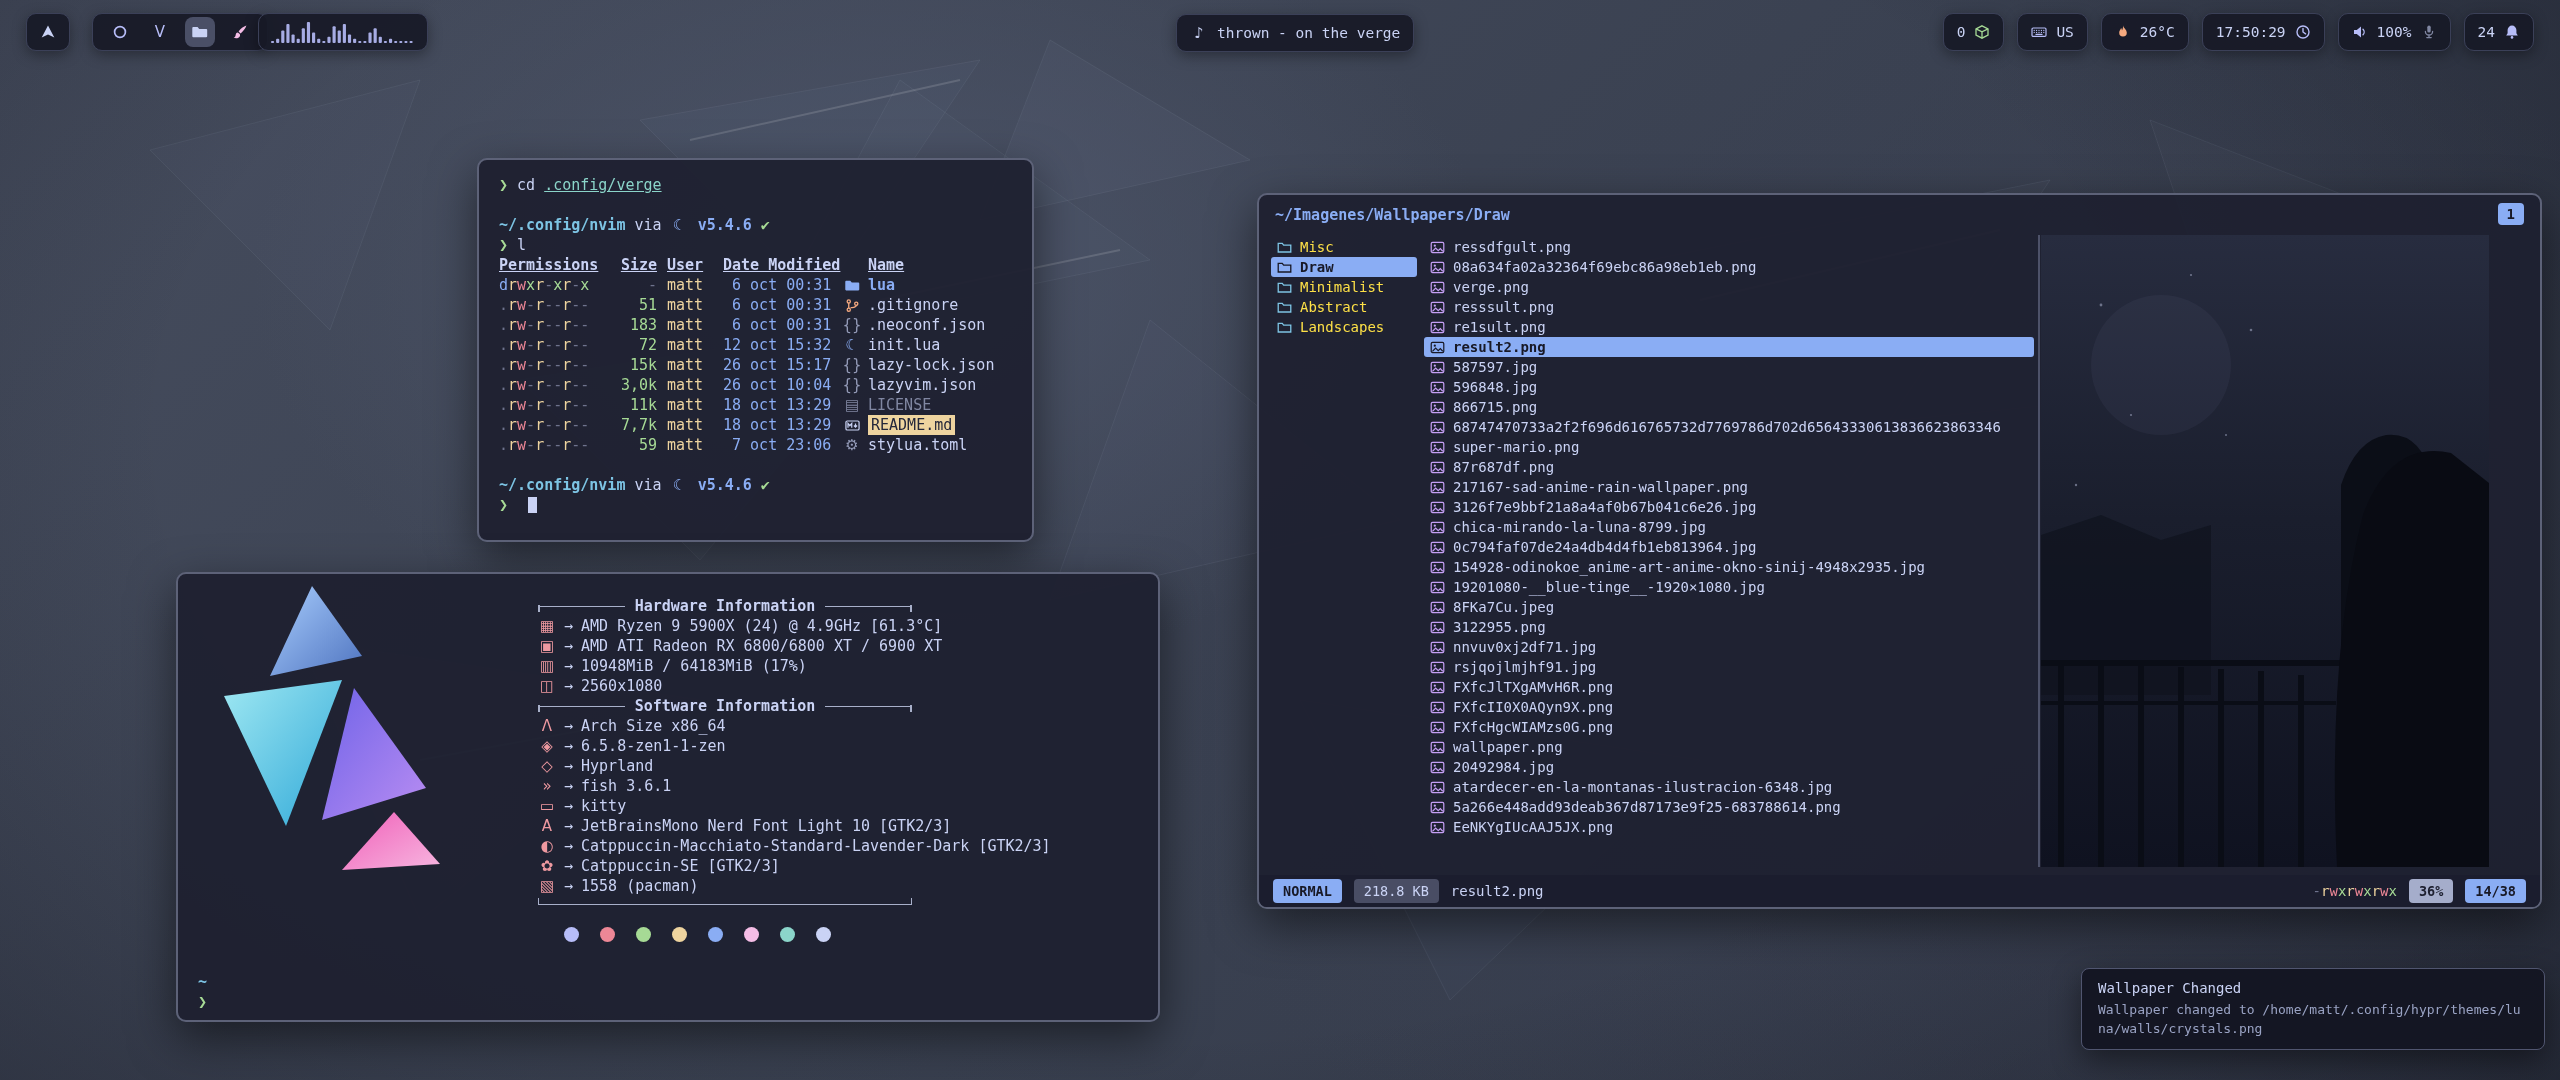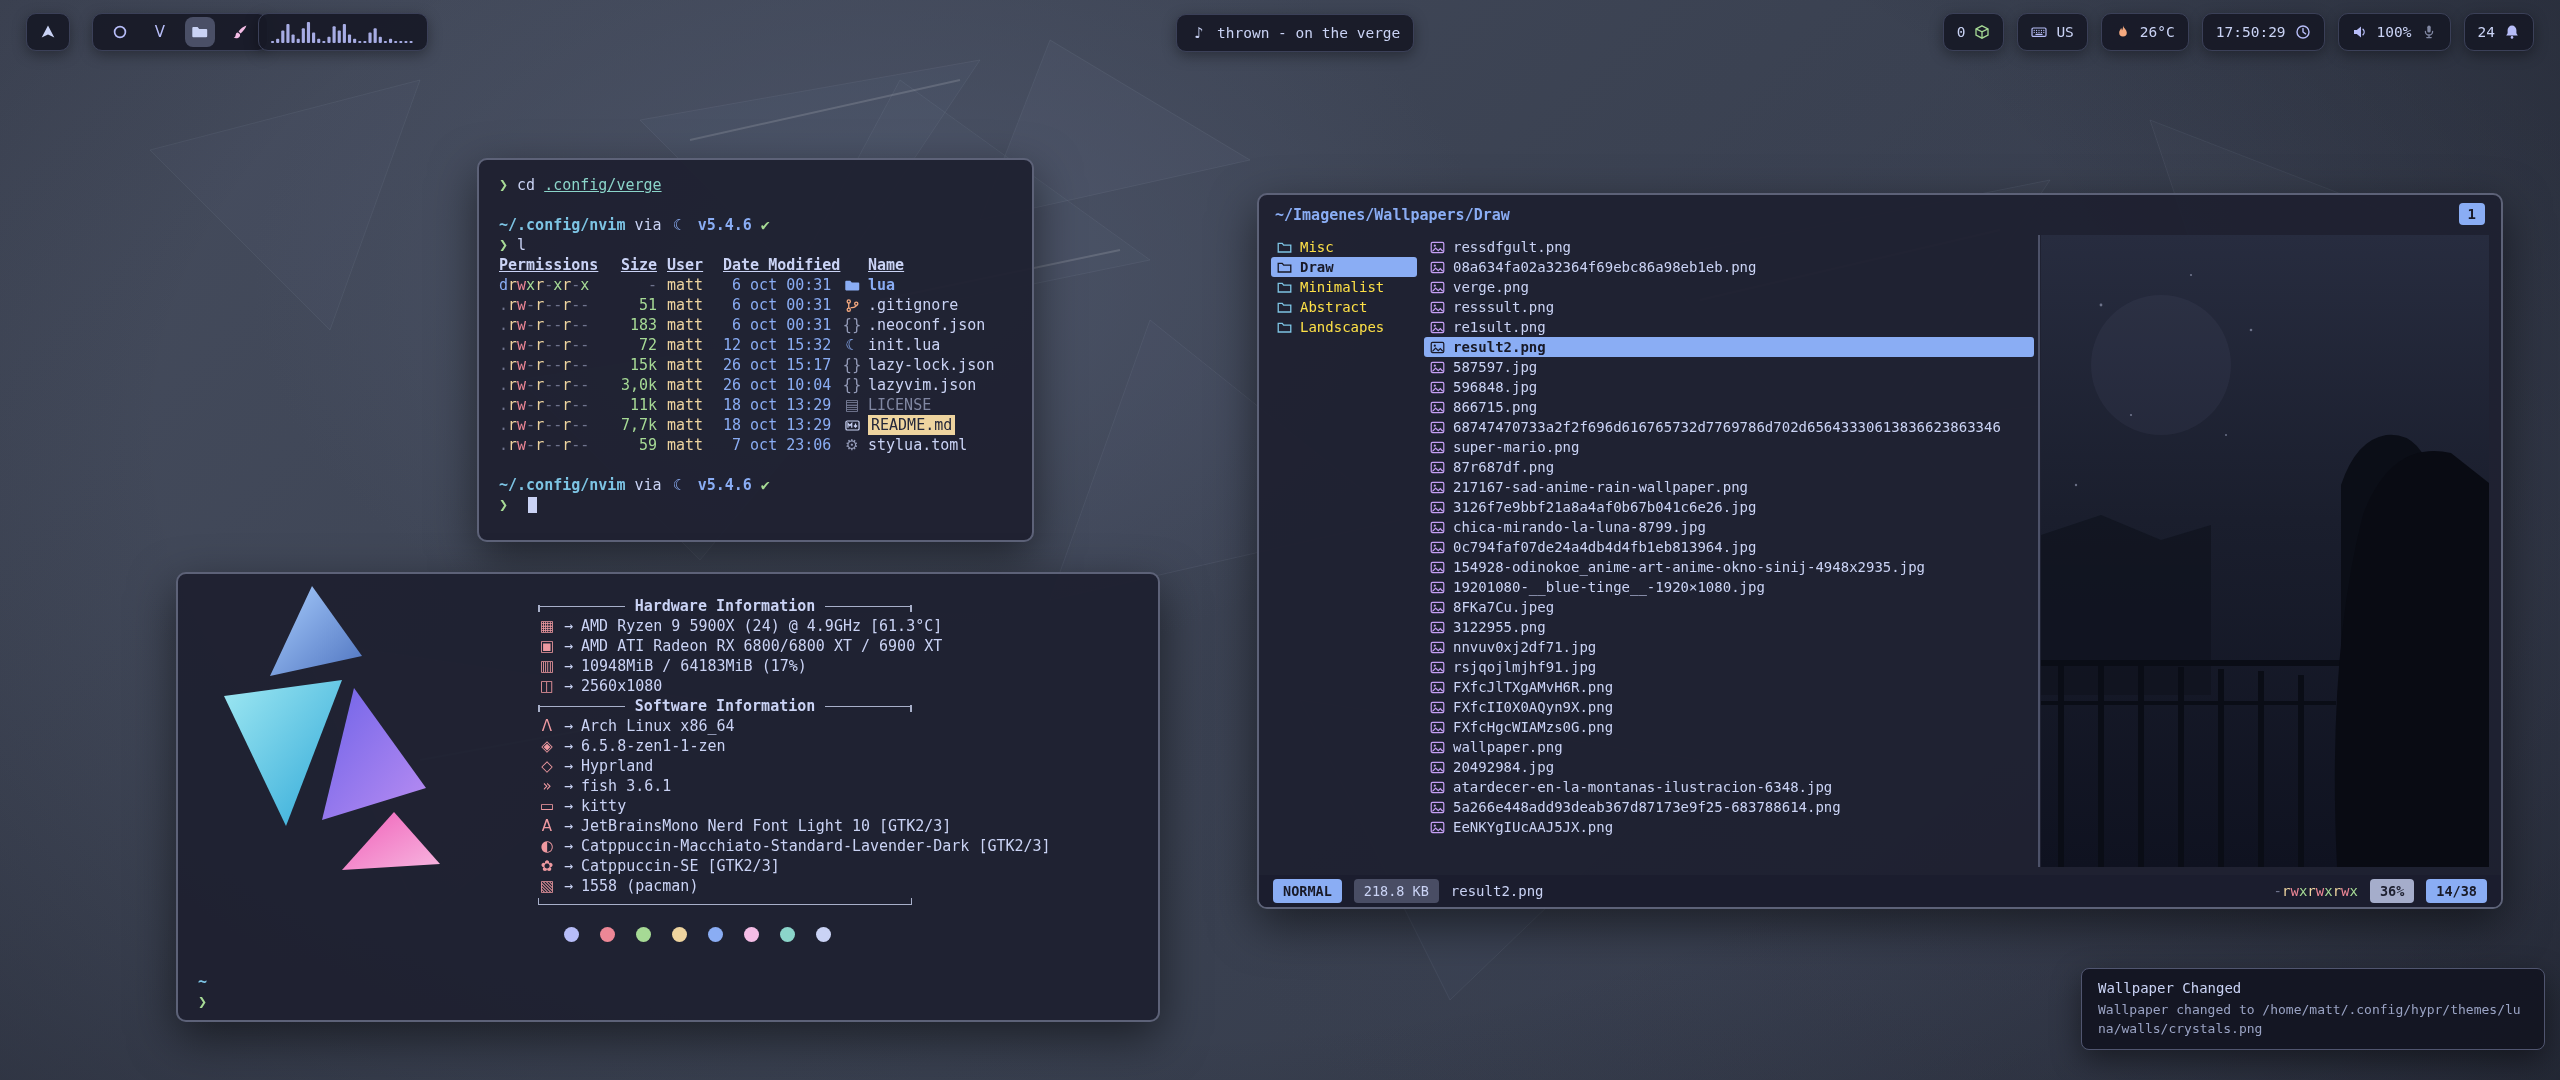--- a/index.html
+++ b/index.html
@@ -73,21 +73,21 @@
   .frow .ic{width:18px;}
   .farrow{color:#cad3f5;}
   .ftext{color:#cad3f5;}
   .fclose{width:374px;height:7px;border:1.6px solid #a8b0ca;border-top:none;margin-top:2px;box-sizing:border-box;}
   .dots{display:flex;gap:21px;margin:22px 0 0 26px;}
   .dot{width:15px;height:15px;border-radius:50%;display:inline-block;}
   .fprompt{position:absolute;left:20px;font-size:15px;}
   .ptilde{color:#7dc4e4;font-weight:bold;}
 
   
-  .fm{font-size:14px;line-height:20px;}
+  .fm{font-size:14px;line-height:20px;padding-left:39px;}
   .fm-path{position:absolute;left:16px;top:10px;color:#8aadf4;font-weight:bold;font-size:15px;}
   .fm-tab{position:absolute;right:16px;top:8px;background:#8aadf4;color:#181926;font-weight:bold;
           padding:1px 9px;border-radius:4px;font-size:14px;}
   .fm-dirs{position:absolute;left:12px;top:42px;width:146px;}
   .fm-files{position:absolute;left:165px;top:42px;width:610px;height:604px;overflow:hidden;}
   .fmrow{display:flex;align-items:center;height:20px;gap:8px;padding:0 6px;color:#cad3f5;white-space:pre;overflow:hidden;border-radius:3px;}
   .dirrow{color:#fde047;}
   .fmrow.sel{background:#8aadf4;color:#181926;font-weight:bold;}
   .fm .ic svg{width:15px;height:15px;}
   .fm-div{position:absolute;left:779px;top:40px;height:632px;width:1.5px;background:#4d5269;}
@@ -332,21 +332,21 @@
         </div>
         <div class="frow"><span class="ic tg" style="color: rgb(238, 153, 160);">▦</span><span class="farrow">→</span><span class="ftext">AMD Ryzen 9 5900X (24) @ 4.9GHz [61.3°C]</span></div>
         <div class="frow"><span class="ic tg" style="color: rgb(238, 153, 160);">▣</span><span class="farrow">→</span><span class="ftext">AMD ATI Radeon RX 6800/6800 XT / 6900 XT</span></div>
         <div class="frow"><span class="ic tg" style="color: rgb(238, 153, 160);">▥</span><span class="farrow">→</span><span class="ftext">10948MiB / 64183MiB (17%)</span></div>
         <div class="frow"><span class="ic tg" style="color: rgb(238, 153, 160);">◫</span><span class="farrow">→</span><span class="ftext">2560x1080</span></div>
         <div class="fsect">
           <span class="hl"></span>
           <span class="flabel">Software Information</span>
           <span class="hl"></span>
         </div>
-        <div class="frow"><span class="ic tg" style="color: rgb(238, 153, 160);">Λ</span><span class="farrow">→</span><span class="ftext">Arch Linux x86_64</span></div>
+        <div class="frow"><span class="ic tg" style="color: rgb(238, 153, 160);">Λ</span><span class="farrow">→</span><span class="ftext">Arch Size x86_64</span></div>
         <div class="frow"><span class="ic tg" style="color: rgb(238, 153, 160);">◈</span><span class="farrow">→</span><span class="ftext">6.5.8-zen1-1-zen</span></div>
         <div class="frow"><span class="ic tg" style="color: rgb(238, 153, 160);">◇</span><span class="farrow">→</span><span class="ftext">Hyprland</span></div>
         <div class="frow"><span class="ic tg" style="color: rgb(238, 153, 160);">»</span><span class="farrow">→</span><span class="ftext">fish 3.6.1</span></div>
         <div class="frow"><span class="ic tg" style="color: rgb(238, 153, 160);">▭</span><span class="farrow">→</span><span class="ftext">kitty</span></div>
         <div class="frow"><span class="ic tg" style="color: rgb(238, 153, 160);">A</span><span class="farrow">→</span><span class="ftext">JetBrainsMono Nerd Font Light 10 [GTK2/3]</span></div>
         <div class="frow"><span class="ic tg" style="color: rgb(238, 153, 160);">◐</span><span class="farrow">→</span><span class="ftext">Catppuccin-Macchiato-Standard-Lavender-Dark [GTK2/3]</span></div>
         <div class="frow"><span class="ic tg" style="color: rgb(238, 153, 160);">✿</span><span class="farrow">→</span><span class="ftext">Catppuccin-SE [GTK2/3]</span></div>
         <div class="frow"><span class="ic tg" style="color: rgb(238, 153, 160);">▧</span><span class="farrow">→</span><span class="ftext">1558 (pacman)</span></div>
         <div class="fclose"></div>
         <div class="dots">

